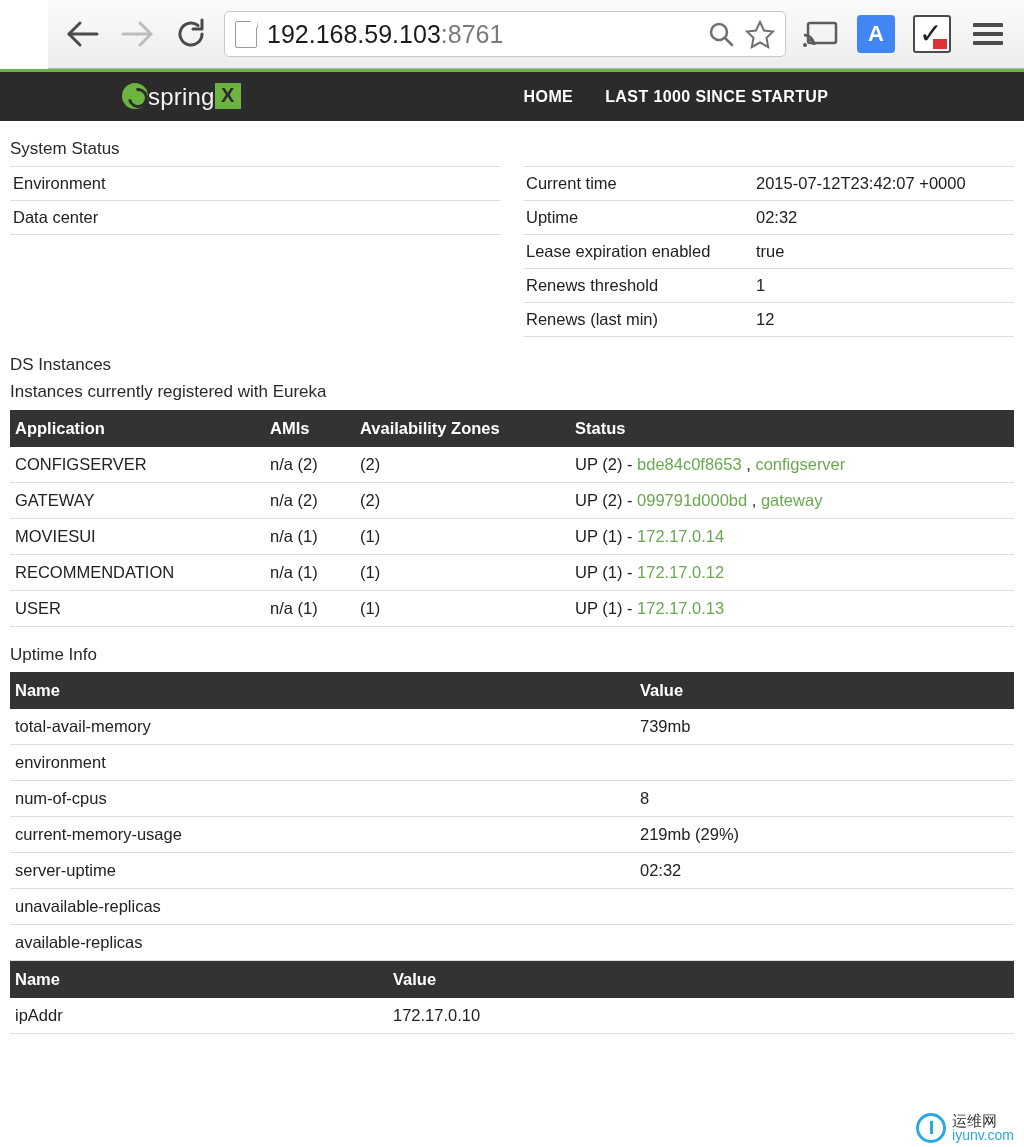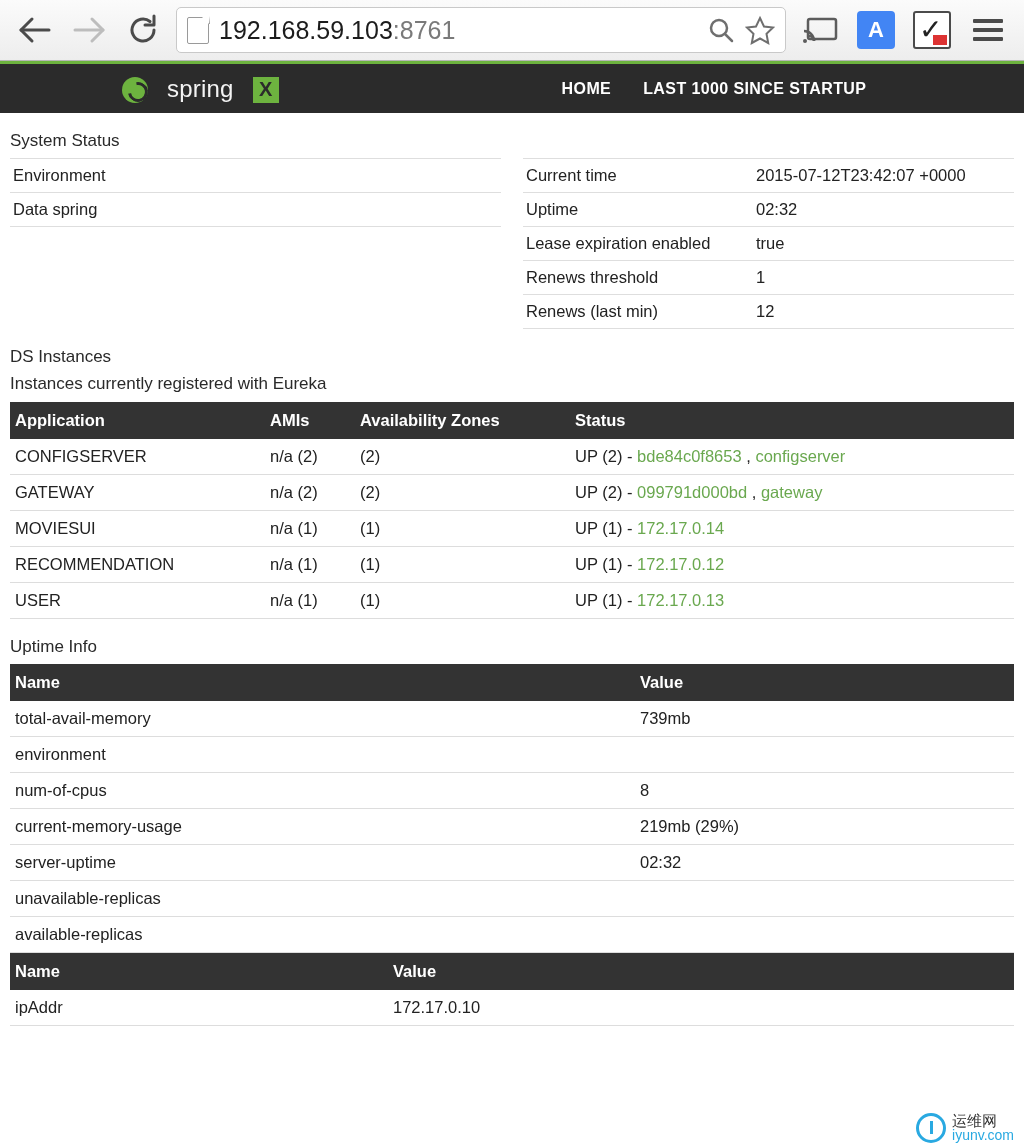--- a/index.html
+++ b/index.html
@@ -6,27 +6,28 @@
   html, body {
     margin: 0; padding: 0;
     width: 1024px; height: 1147px;
     background: #ffffff;
     font-family: "Liberation Sans", sans-serif;
     overflow: hidden;
   }
 
   
   .browser-bar {
-    height: 61px;
+    height: 69px;
     background: linear-gradient(#fbfbfb, #ededed);
     border-bottom: 1px solid #b7b7b7;
     display: flex;
     align-items: center;
     padding: 0 14px;
     gap: 12px;
+    margin-left: 48px;
   }
   .nav-btn {
     width: 42px; height: 42px;
     display: flex; align-items: center; justify-content: center;
     color: #4b4b4b;
     flex: none;
   }
   .nav-btn.disabled { color: #bdbdbd; }
   .nav-btn svg { display: block; }
 
@@ -98,21 +99,21 @@
 
   
   .app-header {
     height: 52px;
     background: #2b2b2b;
     border-top: 3px solid #6db33f;
     display: flex;
     align-items: center;
     color: #fff;
   }
-  .brand { display: flex; align-items: flex-end; gap: 19px; margin-left: 122px; }
+  .brand { display: flex; align-items: flex-start; gap: 0; margin-left: 122px; }
   .brand-leaf {
     width: 26px; height: 26px;
     border-radius: 50%;
     background: #6db33f;
     position: relative;
   }
   .brand-leaf::after {
     content: "";
     position: absolute; left: 6px; top: 5px;
     width: 14px; height: 14px;
@@ -290,21 +291,21 @@
   <h2 class="section">System Status</h2>
   <div class="status-row">
     <div class="status-col">
       <table class="plain">
         <tbody>
             <tr>
           <td class="kv-key">Environment</td>
           <td></td>
         </tr>
         <tr>
-          <td class="kv-key">Data spring</td>
+          <td class="kv-key">Data center</td>
           <td></td>
         </tr>
       </tbody>
         </table>
     </div>
     <div class="status-col">
       <table class="plain">
         <tbody>
             <tr>
           <td class="kv-key">Current time</td>

